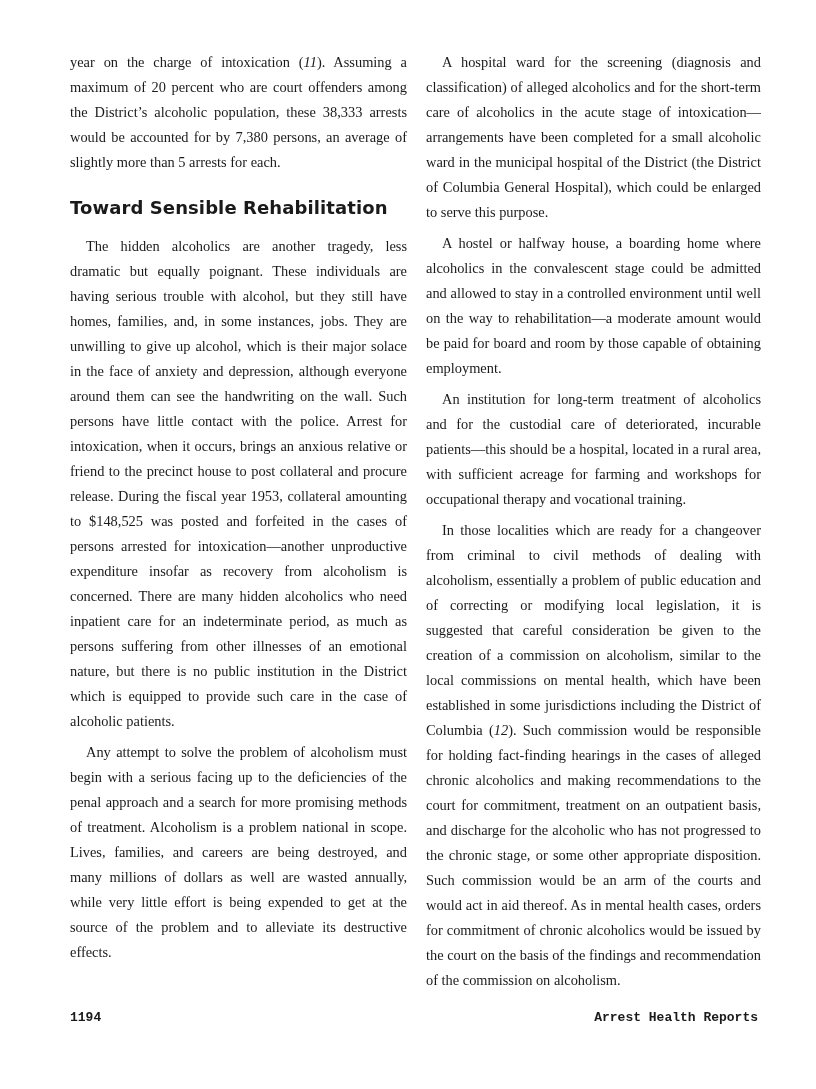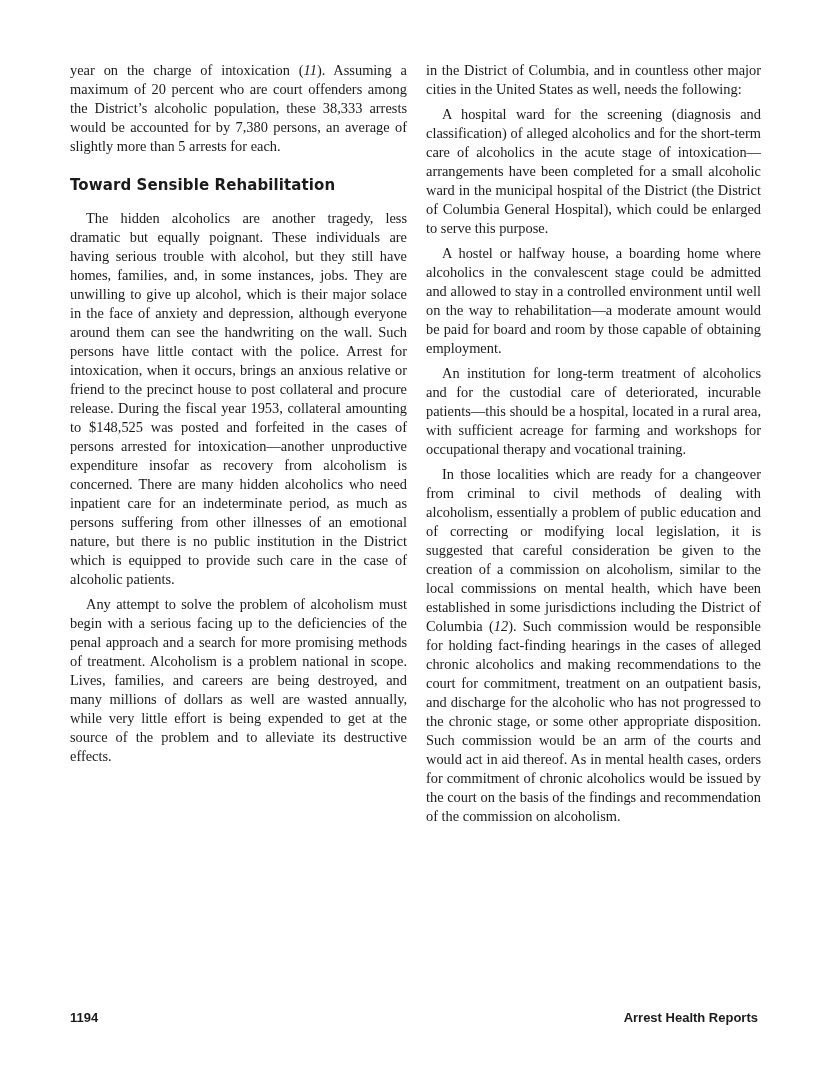--- a/index.html
+++ b/index.html
@@ -1,62 +1,61 @@
 <!DOCTYPE html>
 <html><head>
 <meta charset="utf-8">
 <style>
   html, body { margin: 0; padding: 0; background: #ffffff; }
   body { width: 816px; height: 1089px; position: relative; overflow: hidden; color: #1a1a1a; }
   .col {
     position: absolute;
-    top: 61px;
+    top: 50px;
     width: 337px;
     font-family: "Liberation Serif", "DejaVu Serif", serif;
     font-size: 14.4px;
-    line-height: 19px;
+    line-height: 25px;
     text-align: justify;
     hyphens: manual;
   }
   .col-left { left: 70px; }
   .col-right { left: 426px; width: 335px; }
   p { margin: 0 0 6px 0; }
   p.indent { text-indent: 16px; }
   p.noindent { text-indent: 0; }
   .heading {
     font-family: "DejaVu Sans", "Liberation Sans", sans-serif;
     font-weight: bold;
-    font-size: 15px;
+    font-size: 18px;
     letter-spacing: 0.1px;
     margin: 20px 0 14px 0;
     text-align: left;
   }
   .foot {
     position: absolute;
     top: 1010px;
-    font-family: Liberation Sans, sans-serif;
+    font-family: Liberation Mono, monospace;
     font-weight: bold;
     font-size: 13px;
   }
   .foot-left { left: 70px; }
   .foot-right { right: 58px; }
   em { font-style: italic; }
 </style>
 </head>
 <body>
 
 <div class="col col-left">
   <p class="noindent"><span>year on the charge of intoxication (</span><em>11</em><span>).  Assuming a maximum of 20 percent who are court offenders among the District’s alcoholic population, these 38,333 arrests would be accounted for by 7,380 persons, an average of slightly more than 5 arrests for each.</span></p>
   <div class="heading">Toward Sensible Rehabilitation</div>
   <p class="indent">The hidden alcoholics are another tragedy, less dramatic but equally poignant.  These individuals are having serious trouble with alcohol, but they still have homes, families, and, in some instances, jobs.  They are unwilling to give up alcohol, which is their major solace in the face of anxiety and depression, although everyone around them can see the handwriting on the wall.  Such persons have little contact with the police.  Arrest for intoxication, when it occurs, brings an anxious relative or friend to the precinct house to post collateral and procure release.  During the fiscal year 1953, collateral amounting to $148,525 was posted and forfeited in the cases of persons arrested for intoxication—another unproductive expenditure insofar as recovery from alcoholism is concerned. There are many hidden alcoholics who need inpatient care for an indeterminate period, as much as persons suffering from other illnesses of an emotional nature, but there is no public institution in the District which is equipped to provide such care in the case of alcoholic patients.</p>
   <p class="indent">Any attempt to solve the problem of alcoholism must begin with a serious facing up to the deficiencies of the penal approach and a search for more promising methods of treatment.  Alcoholism is a problem national in scope.  Lives, families, and careers are being destroyed, and many millions of dollars as well are wasted annually, while very little effort is being expended to get at the source of the problem and to alleviate its destructive effects.</p>
 </div>
 
 <div class="col col-right">
-  <p class="noindent">in the District of Columbia, and in countless other major cities in the United States as well, needs the following:</p>
   <p class="indent">A hospital ward for the screening (diagnosis and classification) of alleged alcoholics and for the short-term care of alcoholics in the acute stage of intoxication—arrangements have been completed for a small alcoholic ward in the municipal hospital of the District (the District of Columbia General Hospital), which could be enlarged to serve this purpose.</p>
   <p class="indent">A hostel or halfway house, a boarding home where alcoholics in the convalescent stage could be admitted and allowed to stay in a controlled environment until well on the way to rehabilitation—a moderate amount would be paid for board and room by those capable of obtaining employment.</p>
   <p class="indent">An institution for long-term treatment of alcoholics and for the custodial care of deteriorated, incurable patients—this should be a hospital, located in a rural area, with sufficient acreage for farming and workshops for occupational therapy and vocational training.</p>
   <p class="indent"><span>In those localities which are ready for a changeover from criminal to civil methods of dealing with alcoholism, essentially a problem of public education and of correcting or modifying local legislation, it is suggested that careful consideration be given to the creation of a commission on alcoholism, similar to the local commissions on mental health, which have been established in some jurisdictions including the District of Columbia (</span><em>12</em><span>).  Such commission would be responsible for holding fact-finding hearings in the cases of alleged chronic alcoholics and making recommendations to the court for commitment, treatment on an outpatient basis, and discharge for the alcoholic who has not progressed to the chronic stage, or some other appropriate disposition.  Such commission would be an arm of the courts and would act in aid thereof.  As in mental health cases, orders for commitment of chronic alcoholics would be issued by the court on the basis of the findings and recommendation of the commission on alcoholism.</span></p>
 </div>
 
 <div class="foot foot-left">1194</div>
 <div class="foot foot-right">Arrest Health Reports</div>
 
 </body></html>

